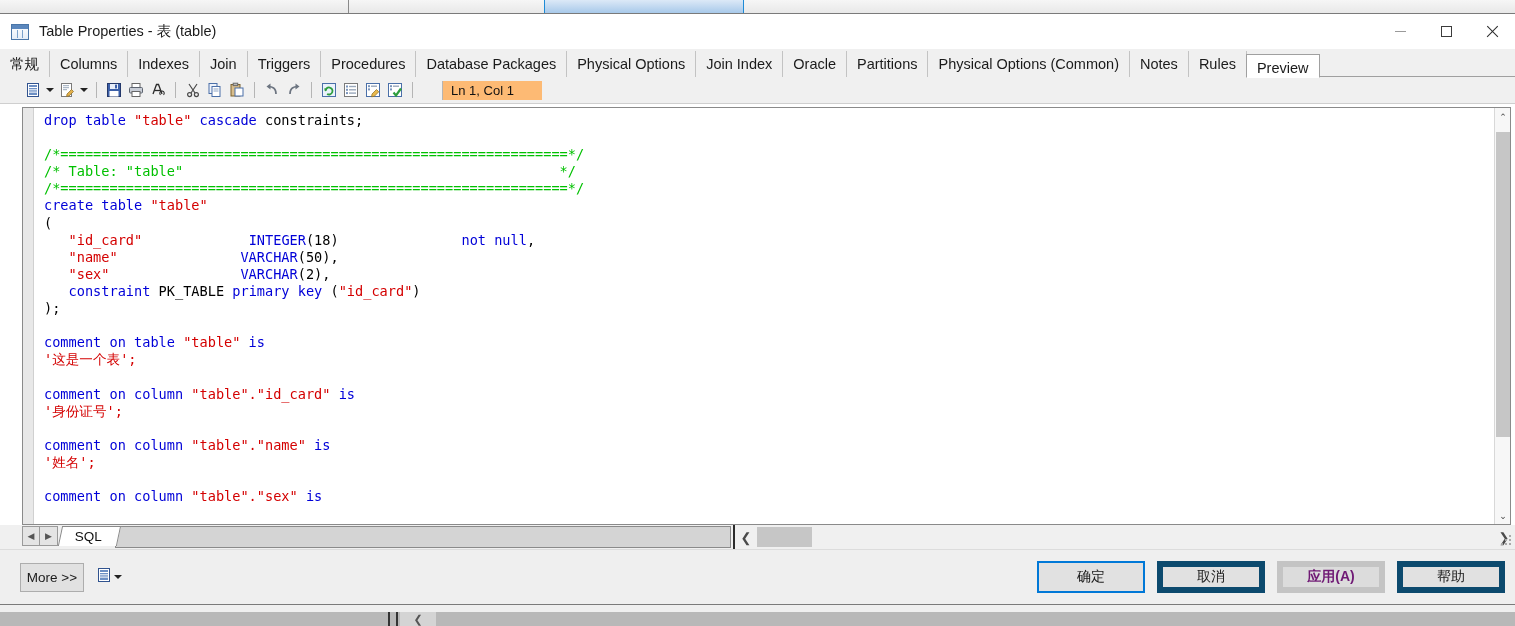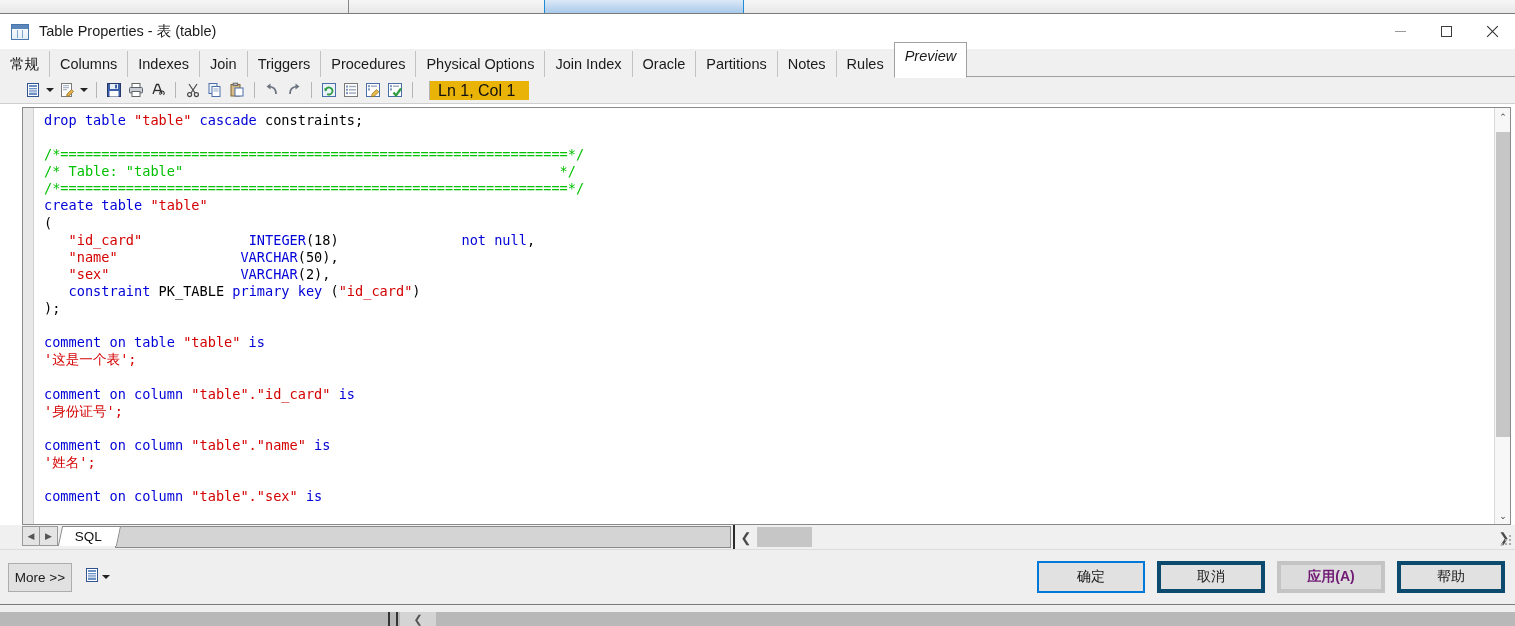--- a/index.html
+++ b/index.html
@@ -102,23 +102,22 @@
     border-left: 1px solid #c3c3c3; border-right: 1px solid #c3c3c3;
     margin-right: -1px;
     white-space: nowrap;
     position: relative; top: 1px;
     cursor: default;
   }
   .tab:first-child { border-left: none; }
   .tab.active {
     background: #ffffff;
     border: 1px solid #a0a0a0; border-bottom: 1px solid #ffffff;
-    height: 36px; line-height: 27px; top: 2px; z-index: 3;
+    height: 24px; line-height: 27px; top: 2px; z-index: 3;
     font-weight: normal;
-    font-style: italic;
   }
 
   
   #toolbar {
     height: 27px; min-height: 27px; background: #f0f0f0;
     display: flex; align-items: center; padding-left: 22px;
     border-bottom: 1px solid #cfcfcf;
   }
   .tb-btn {
     width: 22px; height: 22px; display: flex; align-items: center; justify-content: center;
@@ -127,23 +126,23 @@
   .tb-caret {
     width: 12px; height: 22px; display:flex; align-items:center; justify-content:center;
     cursor: default; flex:none;
   }
   .caret-glyph {
     width: 0; height: 0; border-left: 4px solid transparent; border-right: 4px solid transparent;
     border-top: 4px solid #222;
   }
   .tb-sep { width: 1px; height: 16px; background: #b5b5b5; margin: 0 6px; flex:none; }
   #lncol {
-    margin-left: 10px; height: 19px; line-height: 19px;
+    margin-left: 23px; height: 19px; line-height: 19px;
     min-width: 100px; padding: 0 8px;
-    background: #eab308; font-size: 16px; color: #111;
+    background: #fdba74; font-size: 13px; color: #111;
     border-left: 1px solid #b5b5b5;
   }
 
   
   #editor-wrap {
     flex: 1; position: relative; background: #ffffff;
     margin: 3px 4px 0 22px;
     border: 1px solid #8a8a8a;
     display: flex; overflow: hidden;
   }
@@ -223,31 +222,31 @@
     position: absolute; width: 2px; height: 2px; background: #a9a9a9;
   }
 
   
   #buttonbar {
     height: 55px; min-height: 55px; background: #efefef;
     display: flex; align-items: center; position: relative;
     border-top: 1px solid #dcdcdc;
   }
   #more-btn {
-    margin-left: 8px; width: 64px; height: 29px;
+    margin-left: 20px; width: 64px; height: 29px;
     background: #e1e1e1; border: 1px solid #adadad;
     font-size: 13.5px; color: #1b1b1b;
     display: flex; align-items: center; justify-content: center; cursor: default;
   }
   #more-icon-btn { margin-left: 12px; display:flex; align-items:center; }
   #right-buttons {
     position: absolute; right: 10px; display: flex; gap: 12px; align-items:center;
   }
   .dlg-btn {
-    width: 108px; height: 32px; background: #e1e1e1; border: 4px solid #0c4a6e;
+    width: 108px; height: 32px; background: #e1e1e1; border: 6px solid #0c4a6e;
     font-size: 14px; color: #1b1b1b;
     display: flex; align-items: center; justify-content: center; cursor: default;
   }
   .dlg-btn.default { border: 2px solid #0078d7; background: #e1e1e1; text-align: center; }
   .dlg-btn.disabled { color: #701a75; background: #dcdcdc; border-color: #c4c4c4; font-weight: bold; }
   #watermark {
     position: absolute; right: 8px; bottom: -6px;
     font-size: 16px; color: #dedede; letter-spacing: 0.2px;
     font-family: "Liberation Sans", sans-serif; white-space: nowrap;
     pointer-events: none;
@@ -286,24 +285,26 @@
     </div>
   </div>
 
   <div id="tabstrip">
       <div class="tab"><span>常规</span></div>
       <div class="tab"><span>Columns</span></div>
       <div class="tab"><span>Indexes</span></div>
       <div class="tab"><span>Join</span></div>
       <div class="tab"><span>Triggers</span></div>
       <div class="tab"><span>Procedures</span></div>
+      <div class="tab"><span>Database Packages</span></div>
       <div class="tab"><span>Physical Options</span></div>
       <div class="tab"><span>Join Index</span></div>
       <div class="tab"><span>Oracle</span></div>
       <div class="tab"><span>Partitions</span></div>
+      <div class="tab"><span>Physical Options (Common)</span></div>
       <div class="tab"><span>Notes</span></div>
       <div class="tab"><span>Rules</span></div>
       <div class="tab active"><span>Preview</span></div>
     </div>
 
   <div id="toolbar">
     <div class="tb-btn">
       <svg width="16" height="16" viewBox="0 0 16 16">
         <rect x="2.5" y="1.5" width="11" height="13" fill="#ffffff" stroke="#31538f"></rect>
         <rect x="4" y="3" width="8" height="2" fill="#6c8fc4"></rect>

